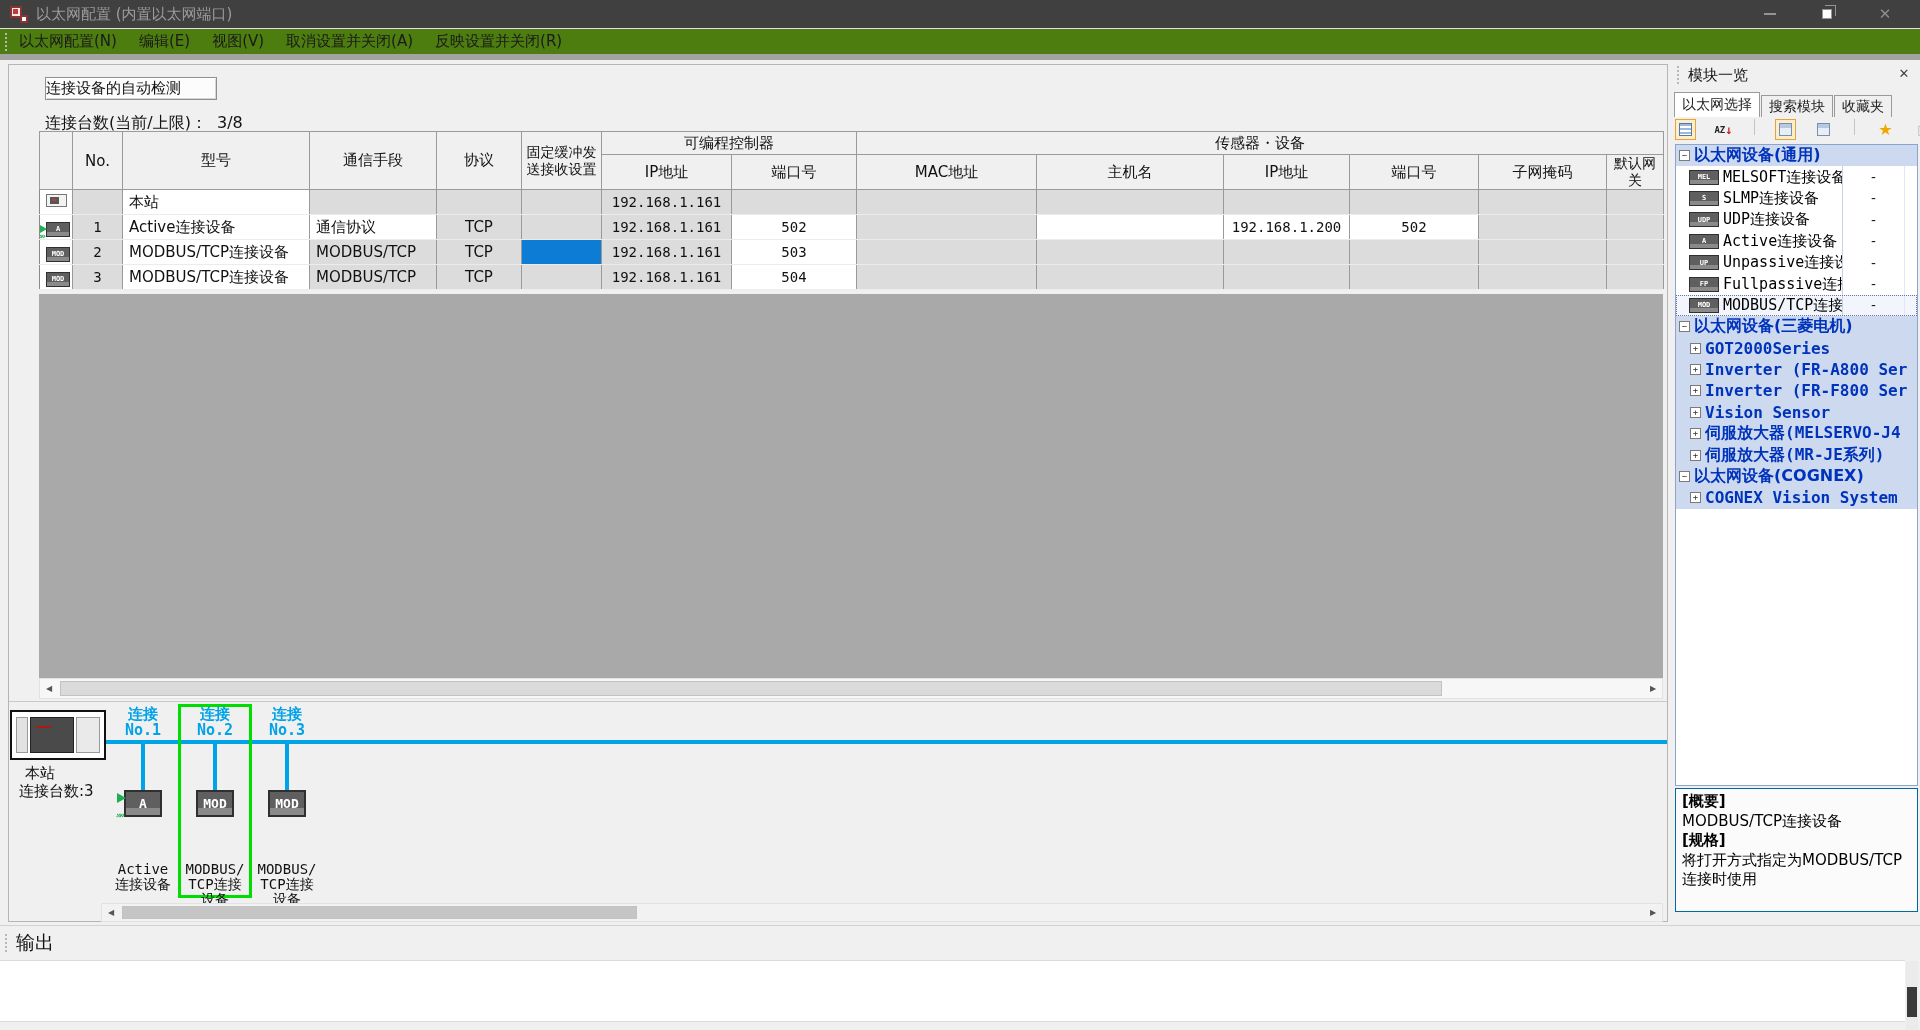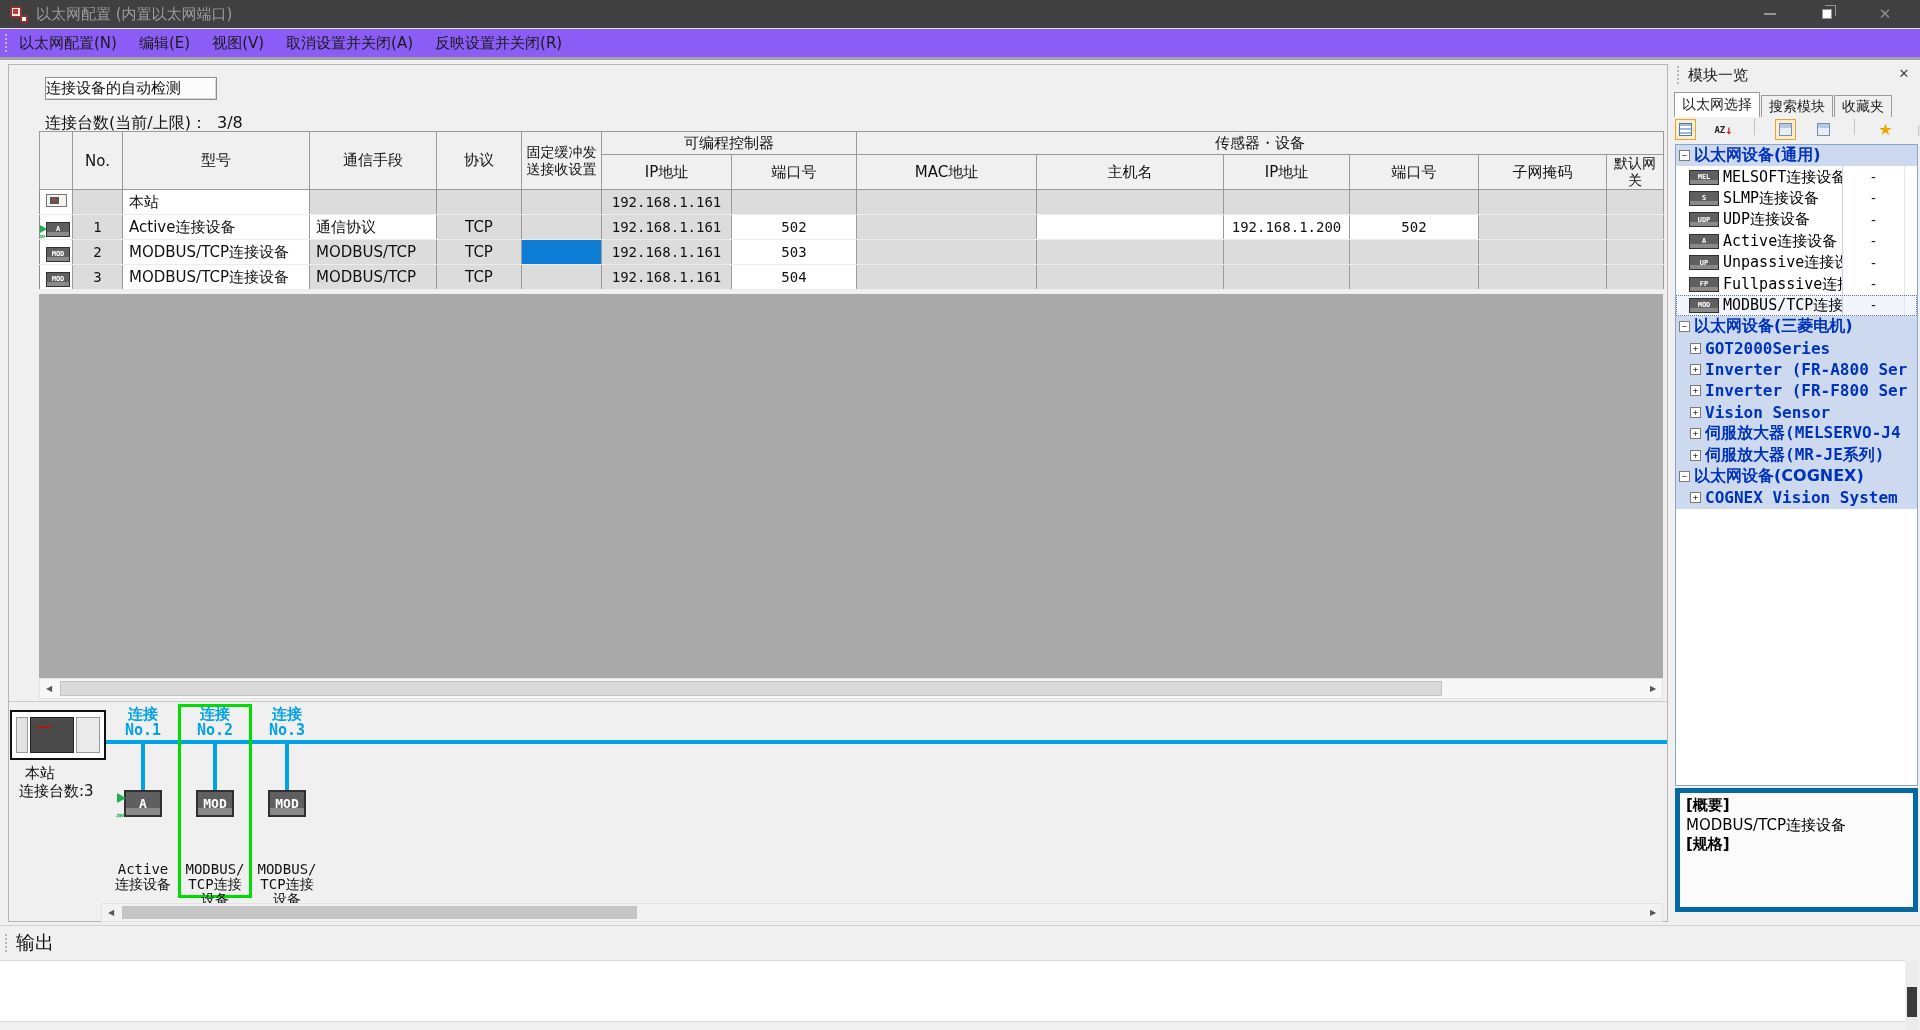--- a/index.html
+++ b/index.html
@@ -14,21 +14,21 @@
   .app-icon .b2 { position:absolute; left:3px; top:3px; width:5px; height:5px; background:#c23a3a; }
   .app-icon .b3 { position:absolute; right:0; bottom:0; width:8px; height:8px; border:2px solid #8a3434; background:#fff; }
   .title-text { position:absolute; left:36px; top:5px; font-size:15px; color:#9b9b9b; white-space:nowrap; }
   .win-btn { position:absolute; top:0; width:46px; height:28px; display:flex; align-items:center; justify-content:center; color:#8e8e8e; }
   .win-min { left:1747px; } .win-max { left:1804px; } .win-close { left:1862px; font-size:15px; }
   .win-min i { display:block; width:12px; height:2px; background:#949494; }
   .win-max i { display:block; position:relative; width:10px; height:10px; border:1.5px solid #949494; background:#fff; }
   .win-max i:before { content:""; position:absolute; left:2px; top:-5px; width:10px; height:10px; border:1.5px solid #949494; border-bottom:none; border-left:none; }
 
   
-  .menubar { position:absolute; left:0; top:29px; width:1920px; height:31px; background:#8b5cf6; border-bottom:3px solid #a3a3a3; display:flex; align-items:center; }
+  .menubar { position:absolute; left:0; top:29px; width:1920px; height:31px; background:#4d7c0f; border-bottom:6px solid #a3a3a3; display:flex; align-items:center; }
   .grip-v { width:3px; height:18px; margin-left:5px; border-left:2px dotted #b9b9b9; }
   .menu-item { padding:0 11px; font-size:15px; color:#1a1a1a; white-space:nowrap; }
 
   
   .left-panel { position:absolute; left:8px; top:64px; width:1660px; height:858px; background:#f0f0f0; border:1px solid #b5b5b5; }
   .detect-btn { position:absolute; left:36px; top:12px; width:172px; height:23px; background:#fcfcfc; border:1px solid #8f8f8f; box-shadow:inset 1px 1px 0 #ffffff, inset -1px -1px 0 #d6d6d6; font-size:15px; text-align:left; line-height:21px; color:#111; }
   .count-line { position:absolute; left:36px; top:48px; font-size:16px; white-space:nowrap; }
 
   
   .cfg-table { position:absolute; left:30px; top:66px; width:1624px; border-collapse:collapse; table-layout:fixed; background:#f0f0f0; border:1px solid #8a8a8a; }
@@ -105,21 +105,21 @@
   .trow.subgroup { background:#cdd9ee; color:#0033bb; font-weight:bold; font-size:16px; font-family:"DejaVu Sans Mono",monospace; }
   .trow.item { background:#fff; color:#000; font-size:15px; font-family:"DejaVu Sans Mono",monospace; }
   .trow.item.selected { outline:1px dotted #667799; outline-offset:-1px; background:#f2f6fc; }
   .nbox { flex:0 0 auto; width:11px; height:11px; border:1px solid #7a7a7a; background:#fff; color:#333; font-size:9px; line-height:9px; text-align:center; font-family:"DejaVu Sans Mono",monospace; font-weight:normal; margin-left:3px; margin-right:4px; }
   .subgroup .nbox { margin-left:14px; }
   .trow .chip-m { margin-left:13px; margin-right:4px; flex:0 0 auto; }
   .t-label { flex:1 1 auto; white-space:nowrap; overflow:hidden; }
   .t-val { flex:0 0 62px; align-self:stretch; display:flex; align-items:center; justify-content:center; border-left:1px solid #c9d2e4; font-size:14px; color:#222; }
   .t-sp { flex:0 0 13px; align-self:stretch; border-left:1px solid #e2e8f2; }
 
-  .info-box { position:absolute; left:3px; top:728px; width:243px; height:124px; background:#fbfbfb; border:5px solid #0369a1; padding:3px 6px; font-size:15px; line-height:19.5px; color:#000; word-break:break-all; }
+  .info-box { position:absolute; left:3px; top:728px; width:243px; height:124px; background:#fbfbfb; border:1px solid #0369a1; padding:3px 6px; font-size:15px; line-height:19.5px; color:#000; word-break:break-all; }
   .info-box .hd { font-weight:bold; }
 
   
   .output-head { position:absolute; left:0; top:925px; width:1920px; height:35px; background:#f0f0f0; border-top:1px solid #d2d2d2; display:flex; align-items:center; }
   .output-head .txt { margin-left:8px; font-size:19px; color:#111; }
   .output-body { position:absolute; left:0; top:960px; width:1905px; height:62px; background:#ffffff; border-top:1px solid #dadada; border-bottom:1px solid #dadada; }
   .ov-track { position:absolute; left:1906px; top:961px; width:12px; height:69px; background:#ebebeb; }
   .ov-thumb { position:absolute; left:1907px; top:987px; width:10px; height:30px; background:#3a3a3a; }
 </style>
 </head>
@@ -420,20 +420,21 @@
         </div>
         <div class="trow subgroup">
           <span class="nbox">+</span>
           <span class="t-label">COGNEX Vision System</span>
         </div>
       </div>
     <div class="info-box">
       <div class="hd">[概要]</div>
       <div>MODBUS/TCP连接设备</div>
       <div class="hd">[规格]</div>
+      <div>将打开方式指定为MODBUS/TCP连接时使用</div>
     </div>
   </div>
 
   <div class="output-head">
     <span class="grip-v"></span>
     <span class="txt">输出</span>
   </div>
   <div class="output-body"></div>
   <div class="ov-track"></div>
   <div class="ov-thumb"></div>

